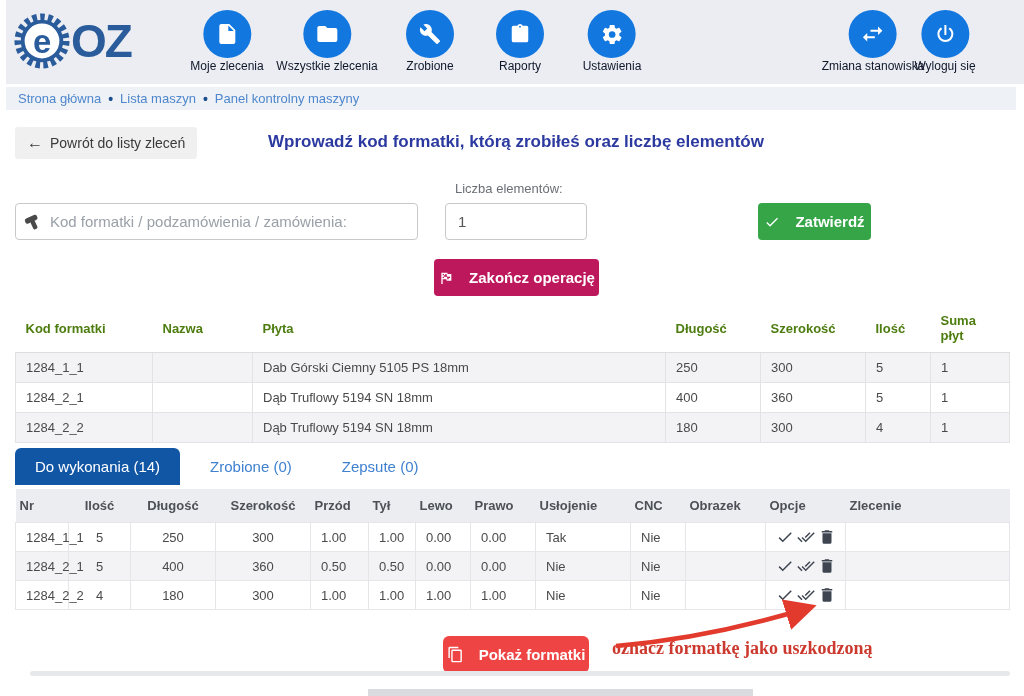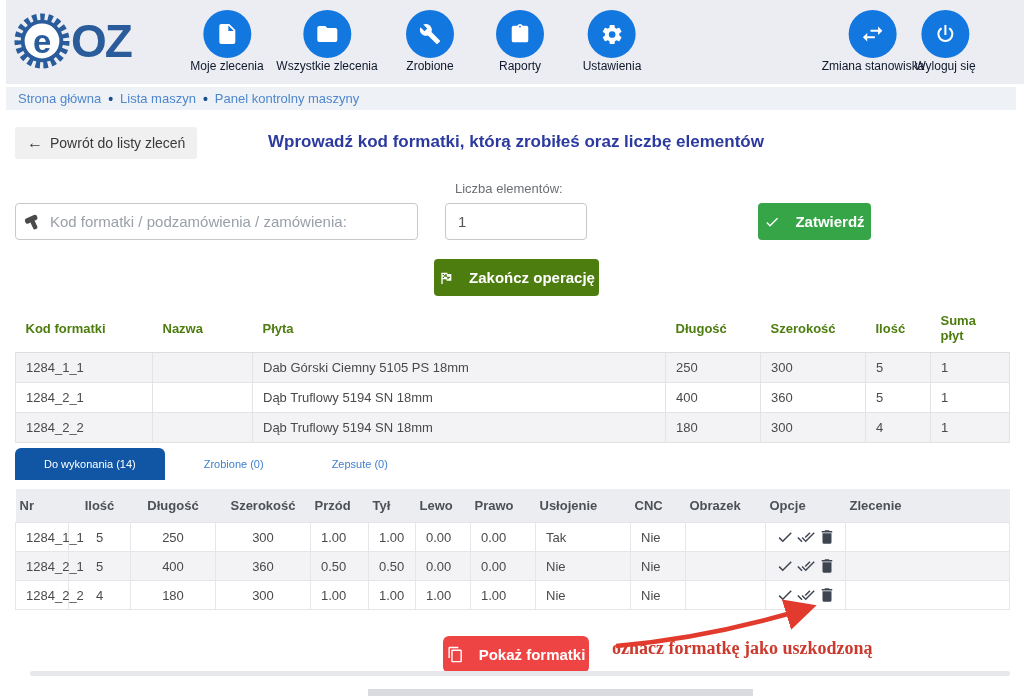--- a/index.html
+++ b/index.html
@@ -32,41 +32,41 @@
   #code-input { left:15px; top:203px; width:403px; height:37px; border:1px solid #c9c9cc; border-radius:4px;
                 padding:0 10px 0 34px; font-size:15px; color:#444; font-family:"Liberation Sans",sans-serif; }
   #code-input::placeholder { color:#9aa0a8; }
   #scanner-icon { left:23px; top:212px; width:20px; height:20px; }
   #qty-input { left:445px; top:203px; width:142px; height:37px; border:1px solid #c9c9cc; border-radius:4px;
                padding:0 12px; font-size:15px; color:#555; font-family:"Liberation Sans",sans-serif; }
   .btn { border:none; border-radius:4px; color:#fff; font-size:15px; font-weight:bold;
          display:flex; align-items:center; justify-content:center; gap:15px; cursor:pointer;
          font-family:"Liberation Sans",sans-serif; }
   #submit-btn { left:758px; top:203px; width:113px; height:37px; background:#36a548; }
-  #finish-btn { left:434px; top:259px; width:165px; height:37px; background:#4d7c0f; }
+  #finish-btn { left:434px; top:259px; width:165px; height:37px; background:#be185d; }
 
   
   table { border-collapse:collapse; table-layout:fixed; width:994px; font-size:13px; color:#4a4a4a; }
   #plates-table { left:15px; top:304px; }
   #plates-table th { text-align:left; font-weight:bold; color:#4d7c0f; padding:9px 10px;
                      border-bottom:1px solid #ddd; background:#fff; }
   #plates-table td { border:1px solid #e3e3e6; padding:7px 10px; }
   #plates-table tbody tr:nth-child(odd) { background:#f3f3f5; }
 
   #parts-table { left:15px; top:489px; }
   #parts-table th { text-align:left; font-weight:bold; color:#4d5157; padding:9px 4px; background:#ebedf0; }
   #parts-table td { border:1px solid #e6e6ea; padding:5px 10px; height:29px; }
   #parts-table tbody tr:nth-child(even) { background:#f3f3f5; }
   #parts-table th.c, #parts-table td.c { text-align:center; }
   .opt-icons { display:flex; align-items:center; gap:3px; }
   .opt-icons span { display:inline-flex; cursor:pointer; }
 
   
   #tabs { left:15px; top:448px; display:flex; align-items:flex-end; gap:10px; }
-  .tab { padding:10px 29px; font-size:11px; color:#3f80cf; cursor:pointer; border-radius:6px 6px 0 0; }
+  .tab { padding:10px 20px; font-size:15px; color:#3f80cf; cursor:pointer; border-radius:6px 6px 0 0; }
   .tab.active { background:#1156a5; color:#fff; }
 
   
   #show-btn { left:443px; top:636px; width:146px; height:37px; background:#ef4444; border-radius:6px; }
   #annotation { left:612px; top:638px; font-family:"Liberation Serif", serif; font-size:18px;
                 font-weight:600; color:#cc3a2f; white-space:nowrap; }
   #arrow-svg { left:600px; top:594px; pointer-events:none; }
   #divider { left:30px; top:671px; width:980px; height:5px; background:#e7e8ec; border-radius:3px; }
   #bottom-strip { left:368px; top:689px; width:385px; height:7px; background:#d9dbdf; }
 </style>

